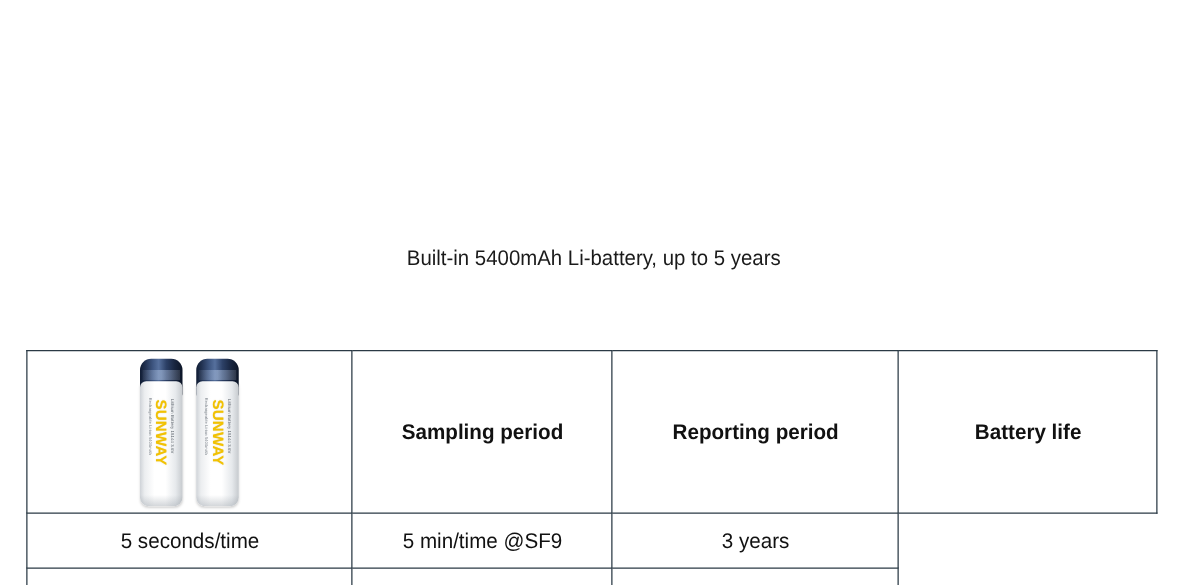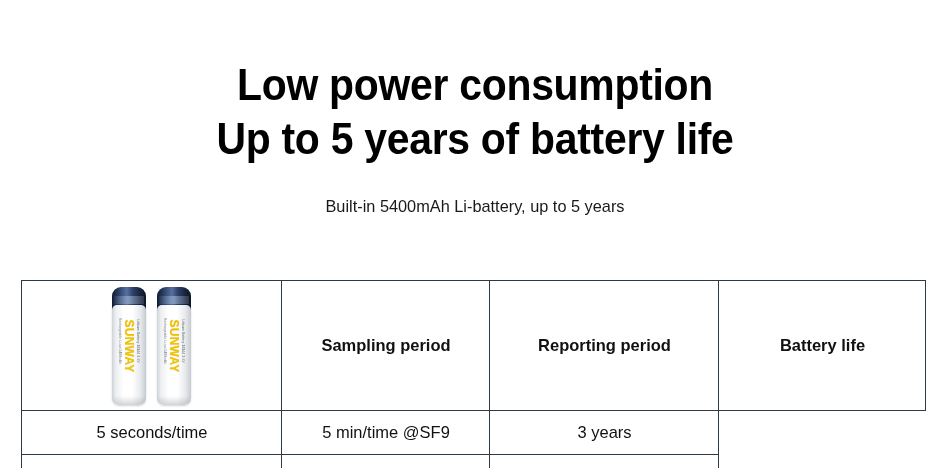--- a/index.html
+++ b/index.html
@@ -209,24 +209,20 @@
     margin-left: -9px;
     font-size: 3.2px;
     color: #7b828a;
   }
 </style>
 </head>
 <body>
 
 <div class="page">
 
-  <div class="headline">
-    <div class="headline-line">Low power consumption</div>
-    <div class="headline-line">Up to 5 years of battery life</div>
-  </div>
 
   <div class="subtitle">Built-in 5400mAh Li-battery, up to 5 years</div>
 
   <table class="spec-table">
     <colgroup>
       <col class="col-image">
       <col class="col-sample">
       <col class="col-report">
       <col class="col-life">
     </colgroup>

